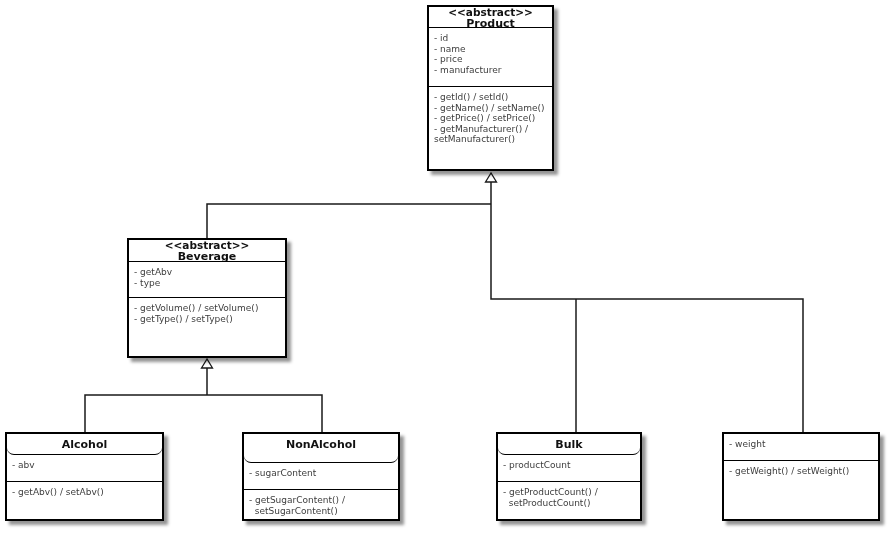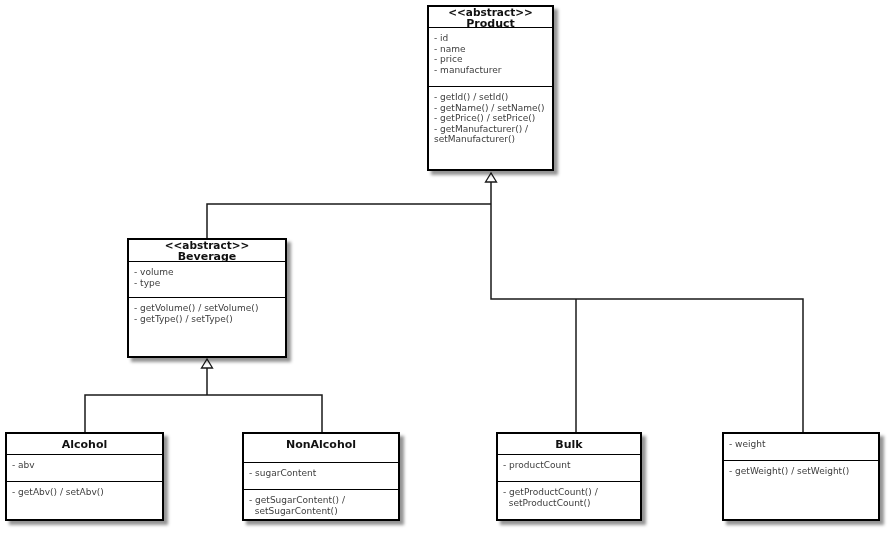--- a/index.html
+++ b/index.html
@@ -19,21 +19,21 @@
     box-shadow:4px 4px 3px rgba(0,0,0,0.42);
   }
   .sec{box-sizing:border-box;overflow:hidden;}
   .hdr{
     border-bottom:1px solid #000000;
     text-align:center;
     font-weight:bold;
     color:#111111;
   }
   .hdr2{padding-top:0px;}
-  .hdr1{padding-top:5px;}
+  .hdr1{padding-top:5px;border-radius:7px;}
   .hdr .st{font-size:10.5px;line-height:10.5px;}
   .hdr .nm{font-size:11px;line-height:11px;}
   .attrs{border-bottom:1px solid #000000;}
   .attrs,.methods{
     padding:5px 4px 0 5px;
     font-size:9px;
     line-height:10.5px;
     color:#3d3d3d;
   }
   .line{white-space:pre;}
@@ -76,21 +76,21 @@
         <div class="line">setManufacturer()</div>
       </div>
   </div>
 
   <div class="class-box" style="left:127px;top:238px;width:160px;height:120px;">
     <div class="sec hdr hdr2" style="height:22px;">
       <div class="st">&lt;&lt;abstract&gt;&gt;</div>
       <div class="nm">Beverage</div>
     </div>
     <div class="sec attrs" style="height:36px;">
-        <div class="line">- volume</div>
+        <div class="line">- getAbv</div>
         <div class="line">- type</div>
       </div>
     <div class="sec methods" style="height:58px;">
         <div class="line">- getVolume() / setVolume()</div>
         <div class="line">- getType() / setType()</div>
       </div>
   </div>
 
   <div class="class-box" style="left:5px;top:432px;width:159px;height:89px;">
     <div class="sec hdr hdr1" style="height:21px;">

